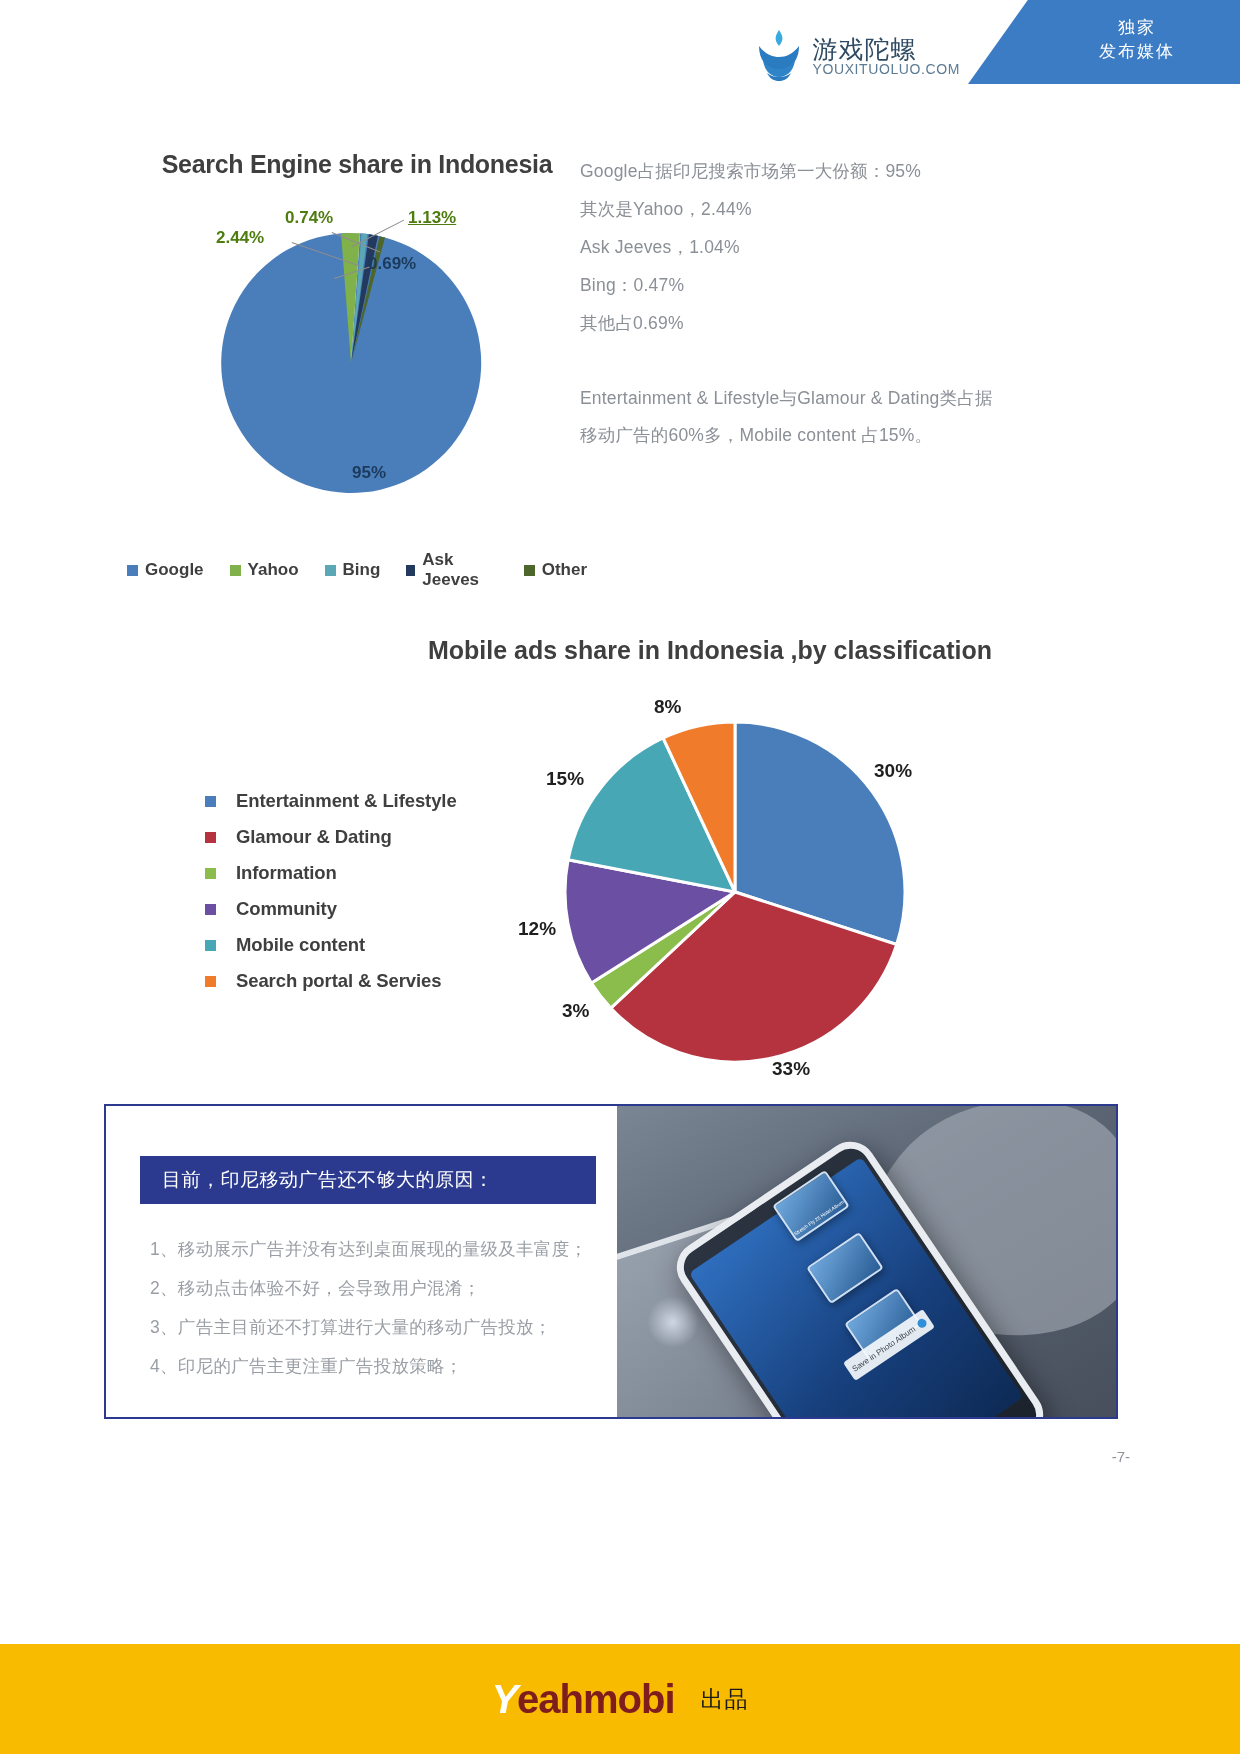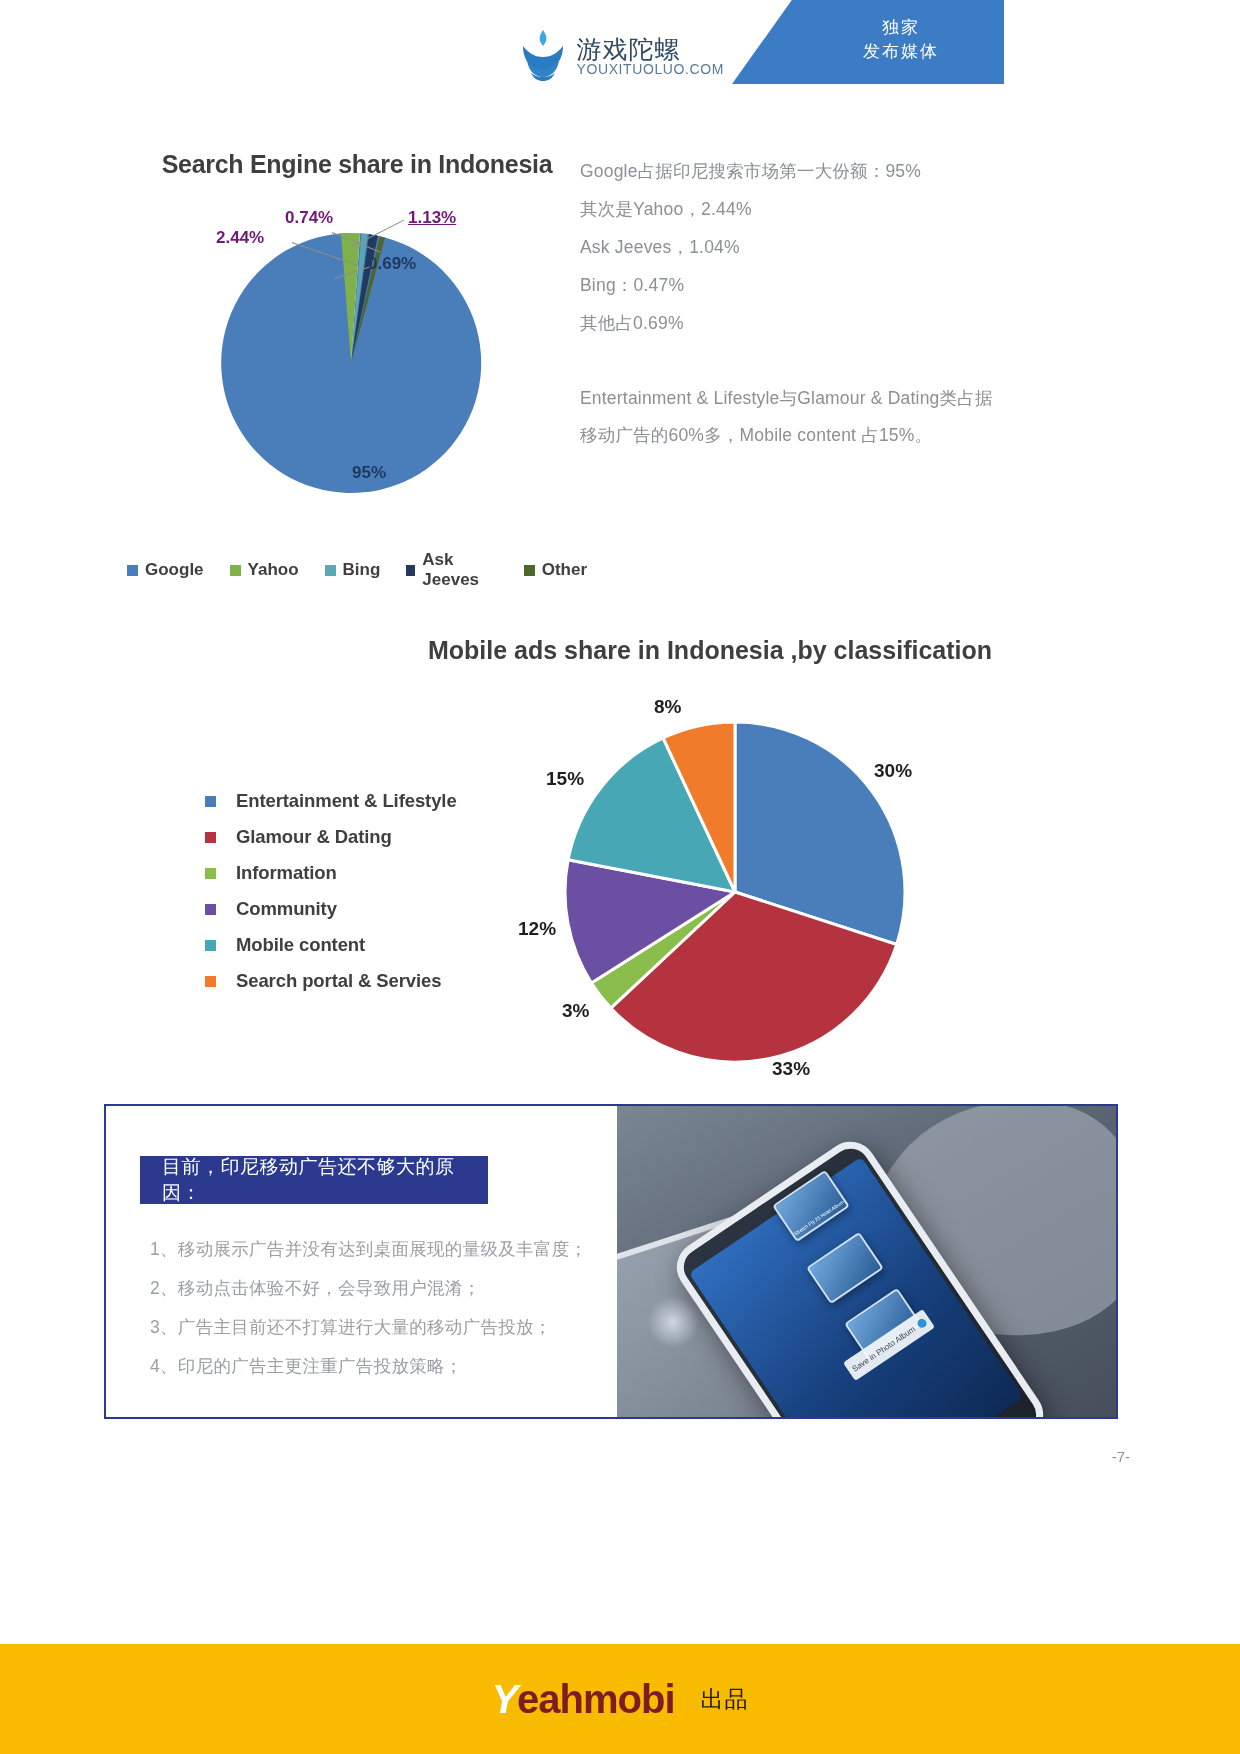--- a/index.html
+++ b/index.html
@@ -5,21 +5,21 @@
   * { margin:0; padding:0; box-sizing:border-box; }
   html,body{
     width:1240px; height:1754px;
     background:#ffffff;
     font-family:"Liberation Sans", sans-serif;
     overflow:hidden;
   }
   .page{ position:relative; width:1240px; height:1754px; background:#fff; }
 
   
-  .header{ position:absolute; left:0; top:0; width:1004px; height:108px; }
+  .header{ position:absolute; left:0; top:0; width:1240px; height:108px; }
   .header-ribbon{
     position:absolute; right:0; top:0; width:272px; height:84px;
     background:#3b7cc4;
     clip-path: polygon(22% 0, 100% 0, 100% 100%, 0% 100%);
   }
   .ribbon-text{
     position:absolute; right:28px; top:16px;
     width:150px; text-align:center;
     color:#ffffff; font-size:17px; line-height:24px; letter-spacing:2px;
   }
@@ -33,21 +33,21 @@
   .logo-en{ font-size:14px; color:#5b7a93; letter-spacing:0.6px; line-height:12px; }
 
   
   .chart1{ position:absolute; left:120px; top:150px; width:450px; height:510px; }
   .chart1-title{
     font-size:25px; font-weight:bold; color:#3f3f3f; letter-spacing:-0.3px;
     text-align:center; width:450px; margin-left:12px;
   }
   .pie1-box{ position:absolute; left:98px; top:68px; width:266px; height:290px; }
   .pie1-svg{ display:block; }
-  .lbl{ position:absolute; font-weight:bold; color:#701a75; font-size:17px; white-space:nowrap; }
+  .lbl{ position:absolute; font-weight:bold; color:#4d7c0f; font-size:17px; white-space:nowrap; }
   .lbl-244{ left:96px; top:78px; }
   .lbl-074{ left:165px; top:58px; }
   .lbl-113{ left:288px; top:58px;text-decoration:underline; }
   .lbl-069{ left:248px; top:104px; color:#1b3a5c; }
   .lbl-95 { left:232px; top:313px; color:#1b3a5c; }
   .leader{ position:absolute; background:#8d8d8d; height:1px; transform-origin:0 0; }
 
   .legend1{
     position:absolute; left:7px; top:400px; width:460px;
     display:flex; align-items:center; gap:26px;
@@ -86,21 +86,21 @@
   .l2-3  { left:562px; top:1000px; }
   .l2-33 { left:772px; top:1058px; }
 
   
   .bottom-box{
     position:absolute; left:104px; top:1104px; width:1014px; height:315px;
     border:2px solid #2b3a8f; background:#fff;
   }
   .bb-left{ position:absolute; left:0; top:0; width:515px; height:100%; }
   .bb-head{
-    position:absolute; left:34px; top:50px; width:348px; height:48px;
+    position:absolute; left:34px; top:50px; width:456px; height:48px;
     background:#2b3a8f; color:#fff; font-size:19px;
     display:flex; align-items:center; padding-left:22px; letter-spacing:0.5px;
   }
   .bb-list{ position:absolute; left:44px; top:124px; width:470px; }
   .bb-li{ font-size:17.5px; color:#9a9ea5; line-height:39px; letter-spacing:0.3px; }
 
   .bb-photo{
     position:absolute; right:0; top:0; width:499px; height:311px; overflow:hidden;
     background:linear-gradient(150deg,#7b8695 0%,#5c6675 42%,#474f5c 100%);
   }

